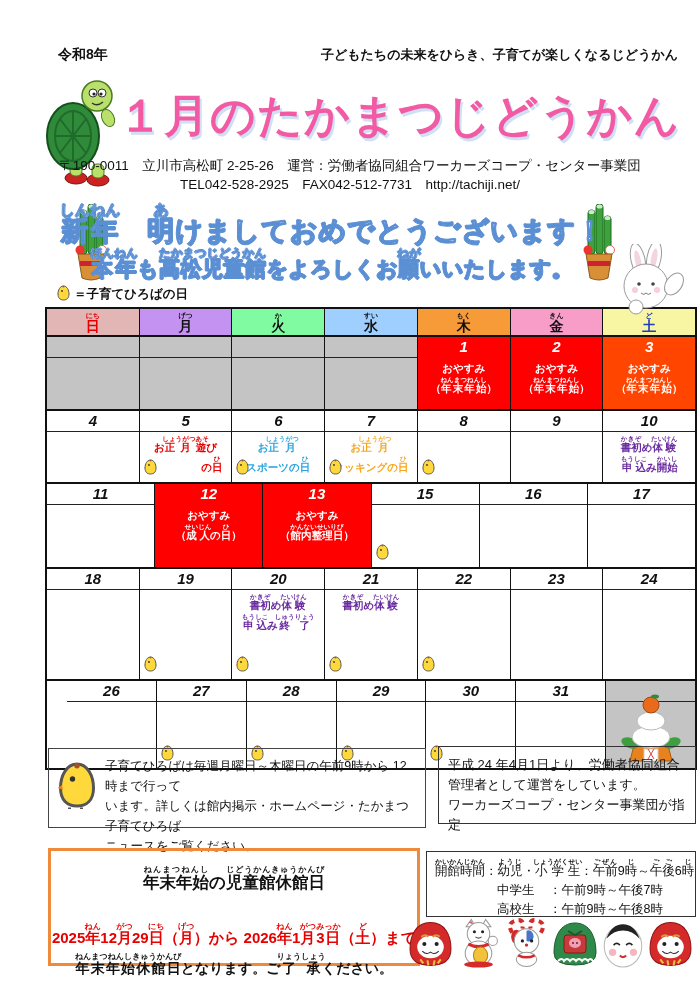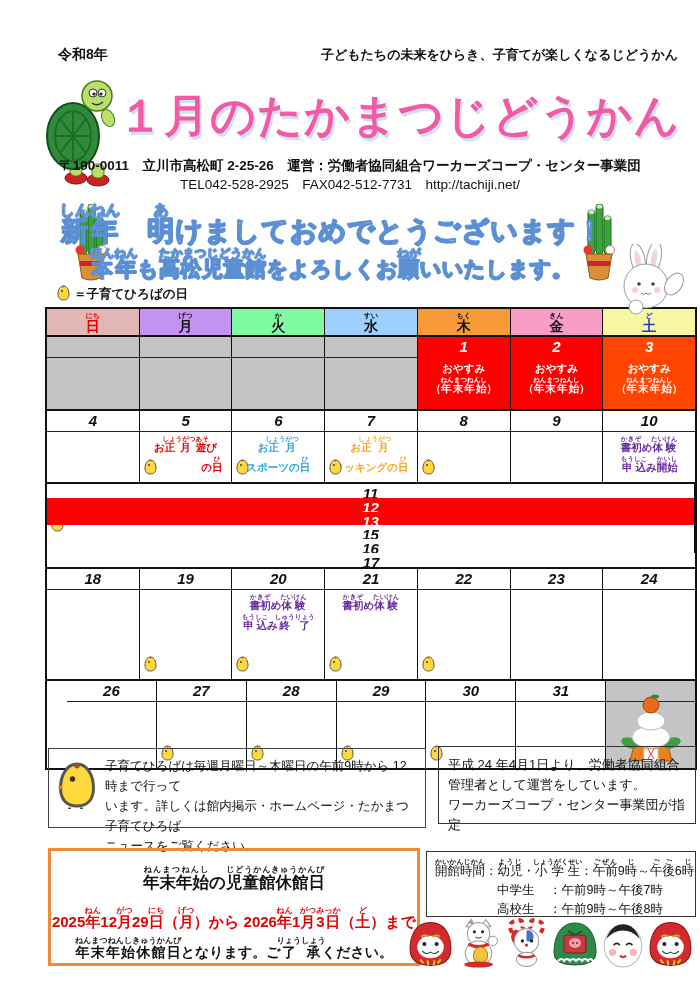--- a/index.html
+++ b/index.html
@@ -12,21 +12,21 @@
 
   
   .era { left:58px; top:46px; font-size:14px; font-weight:bold; color:#111; }
   .tagline { right:22px; top:46px; font-size:13px; font-weight:600; color:#111; }
   .turtle { left:40px; top:74px; }
   .main-title { left:118px; top:86px; width:560px; text-align:center;
     font-size:45px; font-weight:bold; letter-spacing:1px; color:#f25aa4;
     text-shadow:2px 3px 0 #cfe0f5, -1px -1px 0 #ffffff, 1px -1px 0 #ffffff, -1px 1px 0 #ffffff;
     white-space:nowrap; }
   .addr { left:0; width:700px; text-align:center; font-size:13.5px; color:#111; font-weight:500; }
-  .addr1 { top:157px;font-weight:bold; } .addr2 { top:176px; }
+  .addr1 { top:157px; } .addr2 { top:176px; }
 
   
   .greet { left:0; width:664px; text-align:center; color:#fff; font-weight:bold;
     -webkit-text-stroke:1.1px #5b8fd4;
     text-shadow:1px 0 0 #5b8fd4,-1px 0 0 #5b8fd4,0 1px 0 #5b8fd4,0 -1px 0 #5b8fd4; }
   .greet rt { -webkit-text-stroke:0.5px #5b8fd4; }
   .greet1 { top:203px; font-size:27px; letter-spacing:1px; }
   .greet2 { top:247px; font-size:21px; letter-spacing:0.5px; }
   .kadomatsu-l { left:72px; top:204px; } .kadomatsu-r { left:580px; top:204px; }
   .rabbit { left:610px; top:244px; z-index:6; }
@@ -63,21 +63,21 @@
   .hiroba-box { left:48px; top:748px; width:378px; height:80px; border:1.5px solid #444;
     padding:7px 8px 6px 56px; font-size:12.5px; line-height:1.6; color:#111; font-weight:500; }
   .hiroba-chick { position:absolute; left:8px; top:12px; }
   .oper-box { left:438px; top:746px; width:258px; height:78px; border:1.5px solid #333;
     padding:8px 9px; font-size:13px; line-height:1.55; color:#111; font-weight:500; }
 
   
   .closure-box { left:48px; top:848px; width:372px; height:118px; border:3px solid #ef8a3a;
     text-align:center; padding-top:14px; }
   .closure-title { font-size:16.5px; font-weight:bold; color:#111; }
-  .closure-red { margin-top:12px; font-size:15px; font-weight:bold; color:#e60000; white-space:nowrap; }
+  .closure-red { margin-top:28px; font-size:15px; font-weight:bold; color:#e60000; white-space:nowrap; }
   .closure-black { margin-top:4px; font-size:14px; font-weight:bold; color:#111; }
   .closure-box rt { font-size:8px; }
 
   
   .hours-box { left:426px; top:851px; width:270px; height:66px; border:1.5px solid #333;
     padding:6px 6px 4px 8px; font-size:12.5px; font-weight:500; color:#111; line-height:1.5; }
   .hours-row { display:flex; white-space:nowrap; }
   .hours-row .ind { width:62px; flex:0 0 62px; }
   .hours-row .lbl { width:52px; flex:0 0 52px; }
 
@@ -290,21 +290,21 @@
           <div class="date-band">9</div>
         </div>
         <div class="cal-cell">
           <div class="date-band">10</div>
           <div class="evt" style="color: rgb(106, 44, 160);">
             <div><ruby>書初<rt>かきぞ</rt></ruby><span>め</span><ruby>体験<rt>たいけん</rt></ruby></div>
             <div><ruby>申込<rt>もうしこ</rt></ruby><span>み</span><ruby>開始<rt>かいし</rt></ruby></div>
           </div>
         </div>
       </div>
-      <div class="cal-row" style="height: 85px; flex-direction: column;">
+      <div class="cal-row" style="height: 85px;">
         <div class="cal-cell">
           <div class="date-band">11</div>
         </div>
         <div class="cal-cell holiday" style="background: rgb(254, 0, 0);">
           <div class="date-band">12</div>
           <div class="evt" style="color: rgb(255, 255, 255);">
             <div><span>おやすみ</span></div>
             <div><span>（</span><ruby>成人<rt>せいじん</rt></ruby><span>の</span><ruby>日<rt>ひ</rt></ruby><span>）</span></div>
           </div>
         </div>

